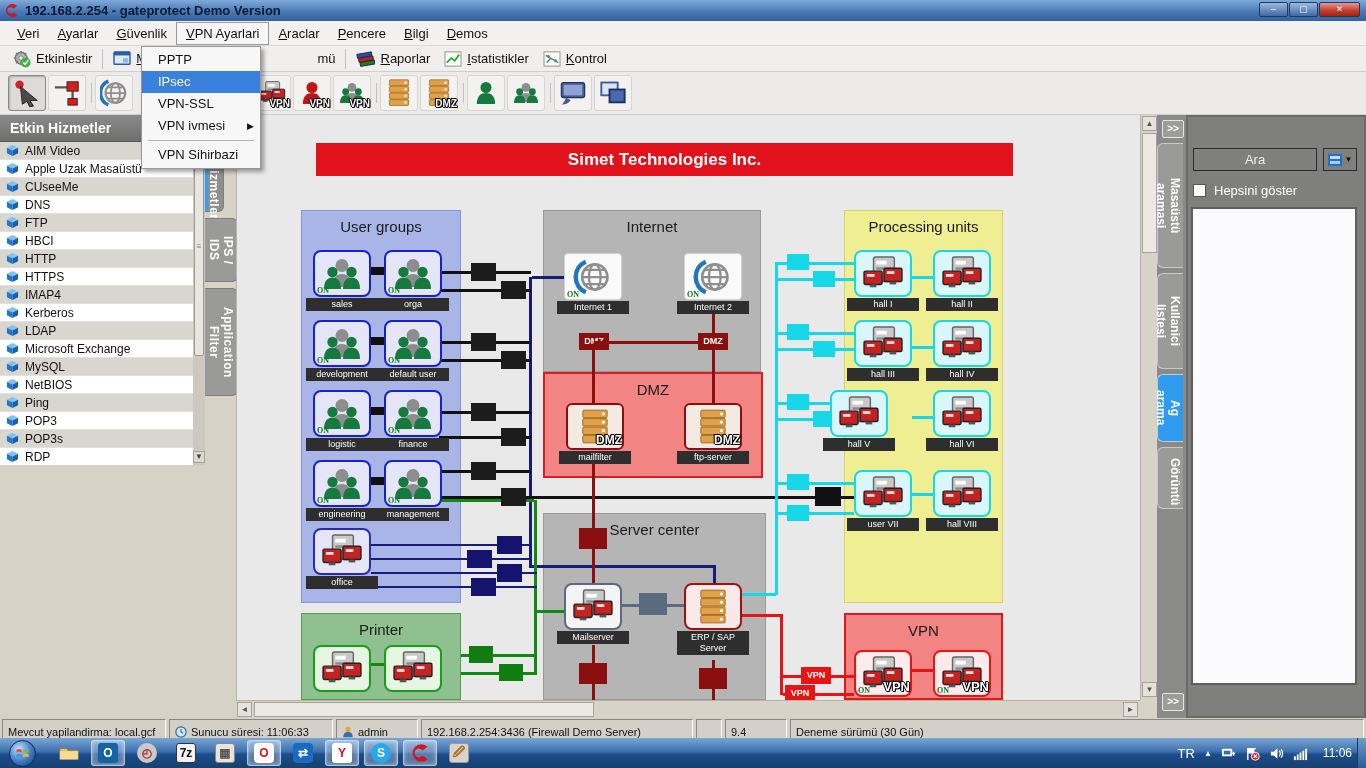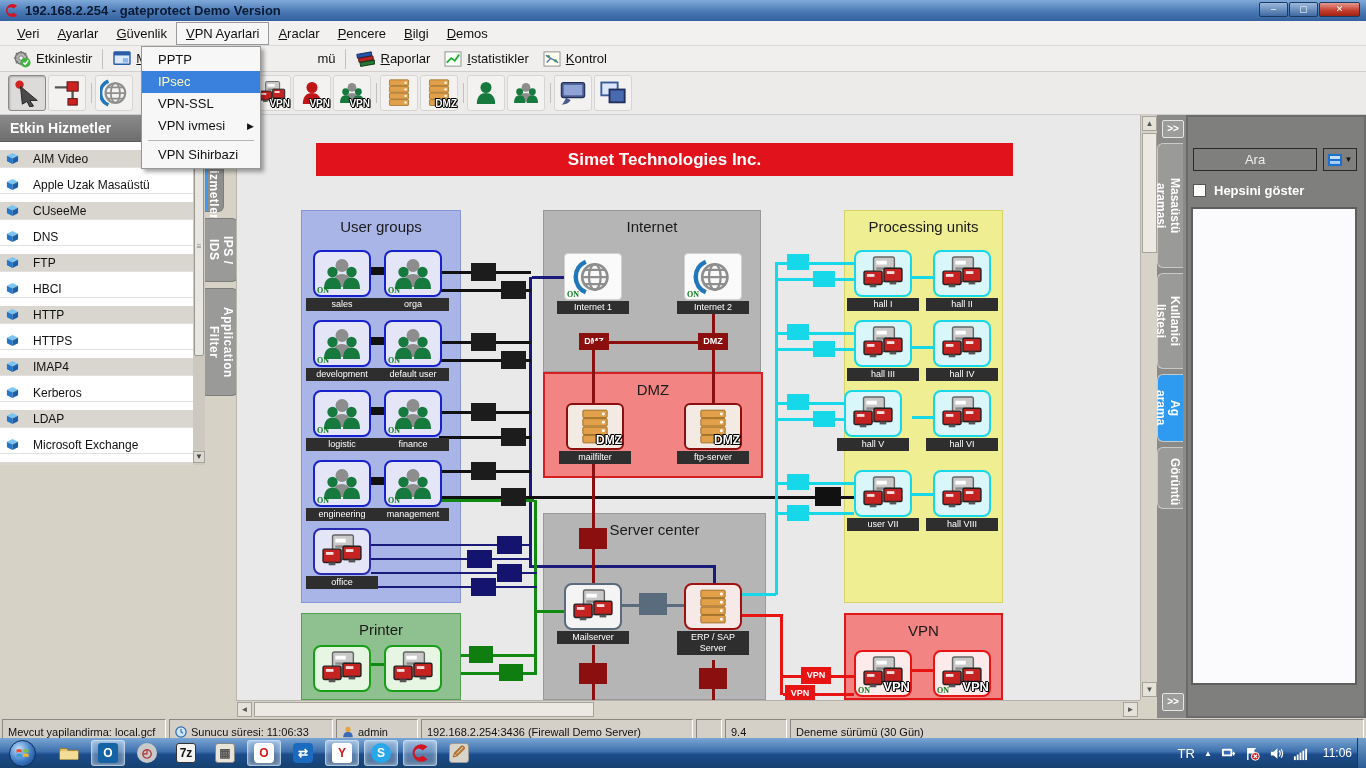--- a/index.html
+++ b/index.html
@@ -38,21 +38,21 @@
   #vpnmenu { position:absolute; left:141px; top:46px; width:120px; background:#f7f7f7; border:1px solid #979797; box-shadow:3px 3px 4px rgba(0,0,0,.35); z-index:50; padding:2px 0; }
   .dd-item { height:22px; line-height:22px; padding-left:16px; color:#111; position:relative; }
   .dd-item.sel { background:#3a80dd; color:#fef9c3; }
   .dd-arrow { position:absolute; right:6px; top:0; font-size:9px; }
   .dd-sep { height:1px; background:#b5b5b5; margin:3px 6px; }
 
   
   #leftpanel { position:absolute; left:0; top:115px; width:205px; height:603px; background:#d6d2c6; }
   .panel-hdr { height:27px; background:linear-gradient(#8b8b8b,#6e6e6e); color:#fff; font-weight:bold; font-size:14px; line-height:27px; padding-left:10px; border-bottom:1px solid #5a5a5a; }
   #svc-list { position:absolute; left:0; top:27px; width:193px; height:323px; background:#fff; overflow:hidden; }
-  .svc { height:18px; display:flex; align-items:center; gap:14px; padding-left:6px; font-size:12px; color:#111; border-bottom:1px solid #e3e1dd;margin-top:8px; }
+  .svc { height:18px; display:flex; align-items:center; gap:6px; padding-left:6px; font-size:12px; color:#111; border-bottom:1px solid #e3e1dd; }
   .svc:nth-child(odd) { background:#d9d6cf; }
   .svc svg { width:13px; height:13px; flex:0 0 13px; }
   #svc-scroll { position:absolute; left:193px; top:27px; width:12px; height:323px; background:#cdc9c0; }
   #svc-thumb { position:absolute; left:1px; top:4px; width:10px; height:210px; background:#e8e6e1; border:1px solid #9a988f; border-radius:2px; font-size:8px; color:#777; text-align:center; line-height:200px; }
   #svc-down { position:absolute; left:0; bottom:2px; width:12px; height:12px; font-size:8px; text-align:center; color:#444; background:#dcd9d2; border:1px solid #a5a29a; }
   #digpanel { position:absolute; left:0; top:355px; width:207px; height:248px; background:#d0ccc2; }
 
   
   .vtab { position:absolute; background:#9a9a99; color:#fff; font-weight:bold; writing-mode:vertical-rl; text-align:center; font-size:12px; border-radius:0 6px 6px 0; border:1px solid #7d7d7c; border-left:none; padding:8px 2px; letter-spacing:.5px; }
   .vtab.activeL { background:#8f8f8e; box-shadow:inset 3px 0 0 #3d9bf0; }
@@ -98,21 +98,21 @@
   #rightpanel { position:absolute; left:1157px; top:115px; width:209px; height:603px; background:#8a8a89; }
   #rp-content { position:absolute; left:29px; top:0; width:180px; height:603px; background:#7f7f7e; border:2px solid #6b6b6a; }
   .chevbtn { position:absolute; width:22px; height:18px; background:#9c9c9b; border:1px solid #e5e5e5; color:#fff; font-size:10px; font-weight:bold; text-align:center; line-height:16px; border-radius:2px; }
   .rtab { position:absolute; left:0px; width:26px; background:#9a9a99; color:#fff; font-weight:bold; writing-mode:vertical-rl; font-size:12px; text-align:center; border-radius:6px 0 0 6px; border:1px solid #c9c9c9; border-right:none; padding:10px 1px; }
   .rtab.activeR { background:#2e9af0; }
   #ara-btn { position:absolute; left:36px; top:33px; width:124px; height:23px; border:1px solid #2a2a2a; color:#eee; font-size:13px; text-align:center; line-height:21px; }
   #viewbtn { position:absolute; left:166px; top:33px; width:34px; height:23px; border:1px solid #2a2a2a; display:flex; align-items:center; justify-content:center; gap:3px; }
   #viewbtn .grid { width:14px; height:12px; border:2px solid #1d6fd0; background:linear-gradient(#cde4fb,#9cc6f2); position:relative; }
   #viewbtn .grid::after { content:""; position:absolute; left:0; top:3px; width:100%; height:2px; background:#1d6fd0; }
   #viewbtn .dda { color:#111; font-size:8px; }
-  #showall { position:absolute; left:36px; top:68px; display:flex; align-items:center; gap:8px; color:#fff; font-weight:bold; font-size:13px; }
+  #showall { position:absolute; left:36px; top:68px; display:flex; align-items:center; gap:8px; color:#fff; font-weight:normal; font-size:13px; }
   #showall .cb { width:13px; height:13px; background:#fff; border:1px solid #555; }
   #rp-list { position:absolute; left:34px; top:92px; width:166px; height:478px; background:#fbfbfd; border:2px solid #5e5e5d; }
 
   
   #statusbar { position:absolute; left:0; top:718px; width:1366px; height:20px; background:#d4d0c8; display:flex; gap:3px; padding:1px 2px; }
   .seg { border:1px solid; border-color:#8a887f #fdfdfb #fdfdfb #8a887f; font-size:11px; color:#111; display:flex; align-items:center; gap:4px; padding:0 5px; height:26px; }
   .seg svg { width:12px; height:12px; }
 
   
   #taskbar { position:absolute; left:0; top:738px; width:1366px; height:30px;
@@ -827,21 +827,21 @@
     <div class="nlabel">hall III</div>
   </div>
   <div class="node" style="left:696px;top:205px">
     <div class="nbox hall">
         <svg>
           <use href="#ic-computer"></use>
         </svg>
       </div>
     <div class="nlabel">hall IV</div>
   </div>
-  <div class="node" style="left:607px;top:275px">
+  <div class="node" style="left:593px;top:275px">
     <div class="nbox hall">
         <svg>
           <use href="#ic-computer"></use>
         </svg>
       </div>
     <div class="nlabel">hall V</div>
   </div>
   <div class="node" style="left:696px;top:275px">
     <div class="nbox hall">
         <svg>

